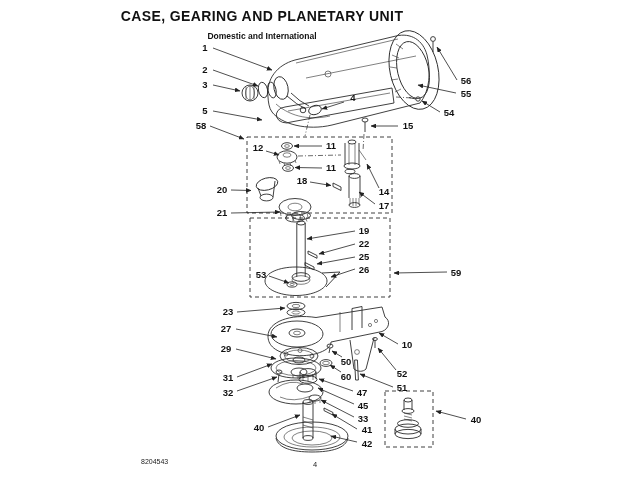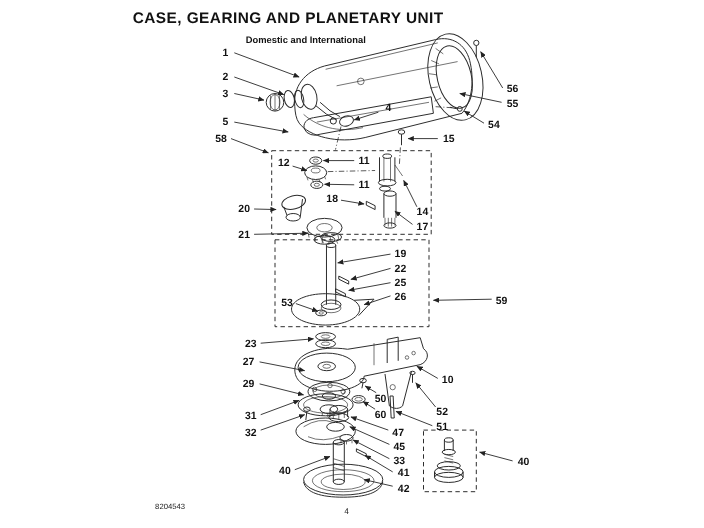--- a/index.html
+++ b/index.html
@@ -3,21 +3,21 @@
 <meta charset="utf-8">
 <style>
   html,body { margin:0; padding:0; background:#888; }
   .page {
     width:640px; height:480px; position:relative; background:#ffffff;
     font-family:"Liberation Sans", sans-serif; overflow:hidden; margin:0 auto;
   }
   .hdr { position:absolute; left:0; width:524px; text-align:center; color:#111; font-weight:bold; }
   .hdr.title    { top:8px;  font-size:14px; letter-spacing:0.4px; }
   .hdr.model    { top:23px; font-size:7.5px; }
-  .hdr.region   { top:31px; font-size:8.5px;padding-left:16px; }
+  .hdr.region   { top:31px; font-size:8.5px; }
   .ftr { position:absolute; color:#222; }
   .ftr.doc  { left:141px; top:458px; font-size:7px; }
   .ftr.page { left:313px; top:460px; font-size:7.5px; }
   svg.diagram { position:absolute; left:0; top:0; }
   svg .ln   { stroke:#2b2b2b; stroke-width:0.9; fill:none; }
   svg .thin { stroke:#2b2b2b; stroke-width:0.6; fill:none; }
   svg .leader { stroke:#222; stroke-width:0.8; fill:none; marker-end:url(#ah); }
   svg .dash { stroke:#2b2b2b; stroke-width:0.9; fill:none; stroke-dasharray:4 3; }
   svg .dashdot { stroke:#2b2b2b; stroke-width:0.7; fill:none; stroke-dasharray:5 2 1 2; }
   svg text.co { font-family:"Liberation Sans",sans-serif; font-size:9.5px; font-weight:bold;

